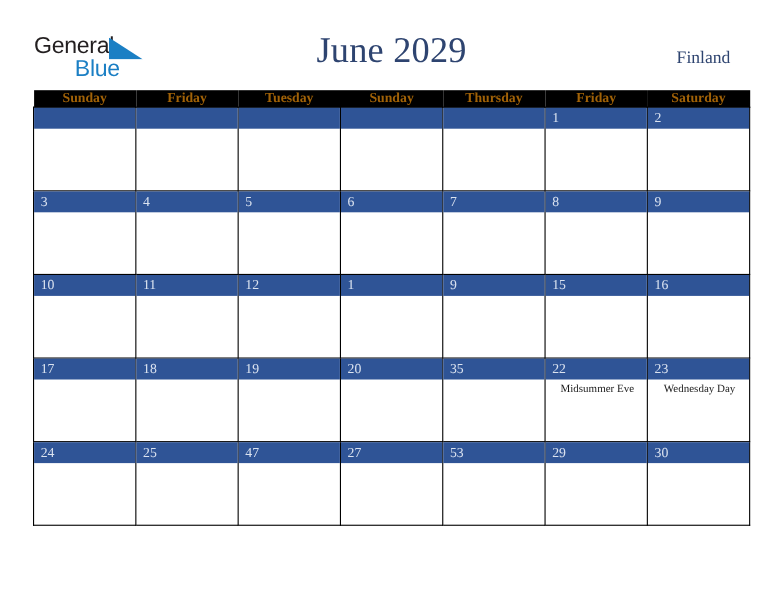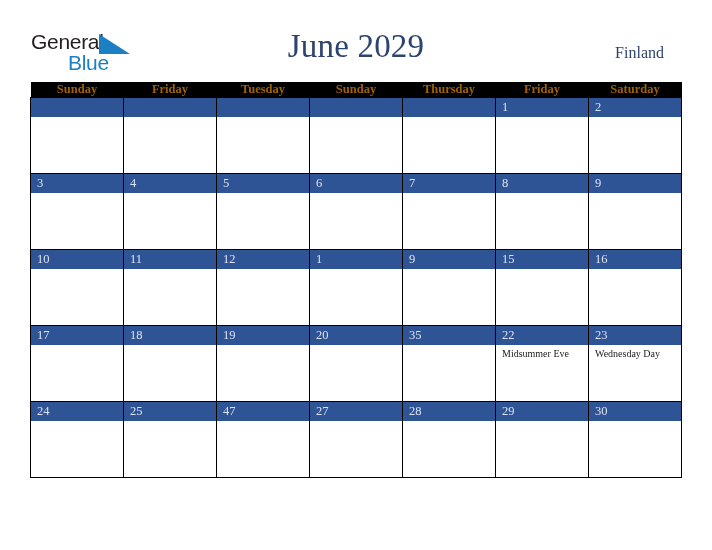--- a/index.html
+++ b/index.html
@@ -152,20 +152,21 @@
   .events {
     padding: 3px 4px 0 6px;
   }
   .event {
     font-family: "Liberation Serif", serif;
     font-size: 10px;
     color: #1a1a1a;
     line-height: 12px;
     white-space: nowrap;
     overflow: hidden;
+    text-align: center;
   }
 </style>
 </head>
 <body>
 
 <div class="page">
 
   <div class="header">
 
     <div class="logo">
@@ -367,21 +368,21 @@
               <div class="daynum-band">47</div>
             </div>
           </td>
           <td>
             <div class="cell">
               <div class="daynum-band">27</div>
             </div>
           </td>
           <td>
             <div class="cell">
-              <div class="daynum-band">28</div>
+              <div class="daynum-band">53</div>
             </div>
           </td>
           <td>
             <div class="cell">
               <div class="daynum-band">29</div>
             </div>
           </td>
           <td>
             <div class="cell">
               <div class="daynum-band">30</div>

